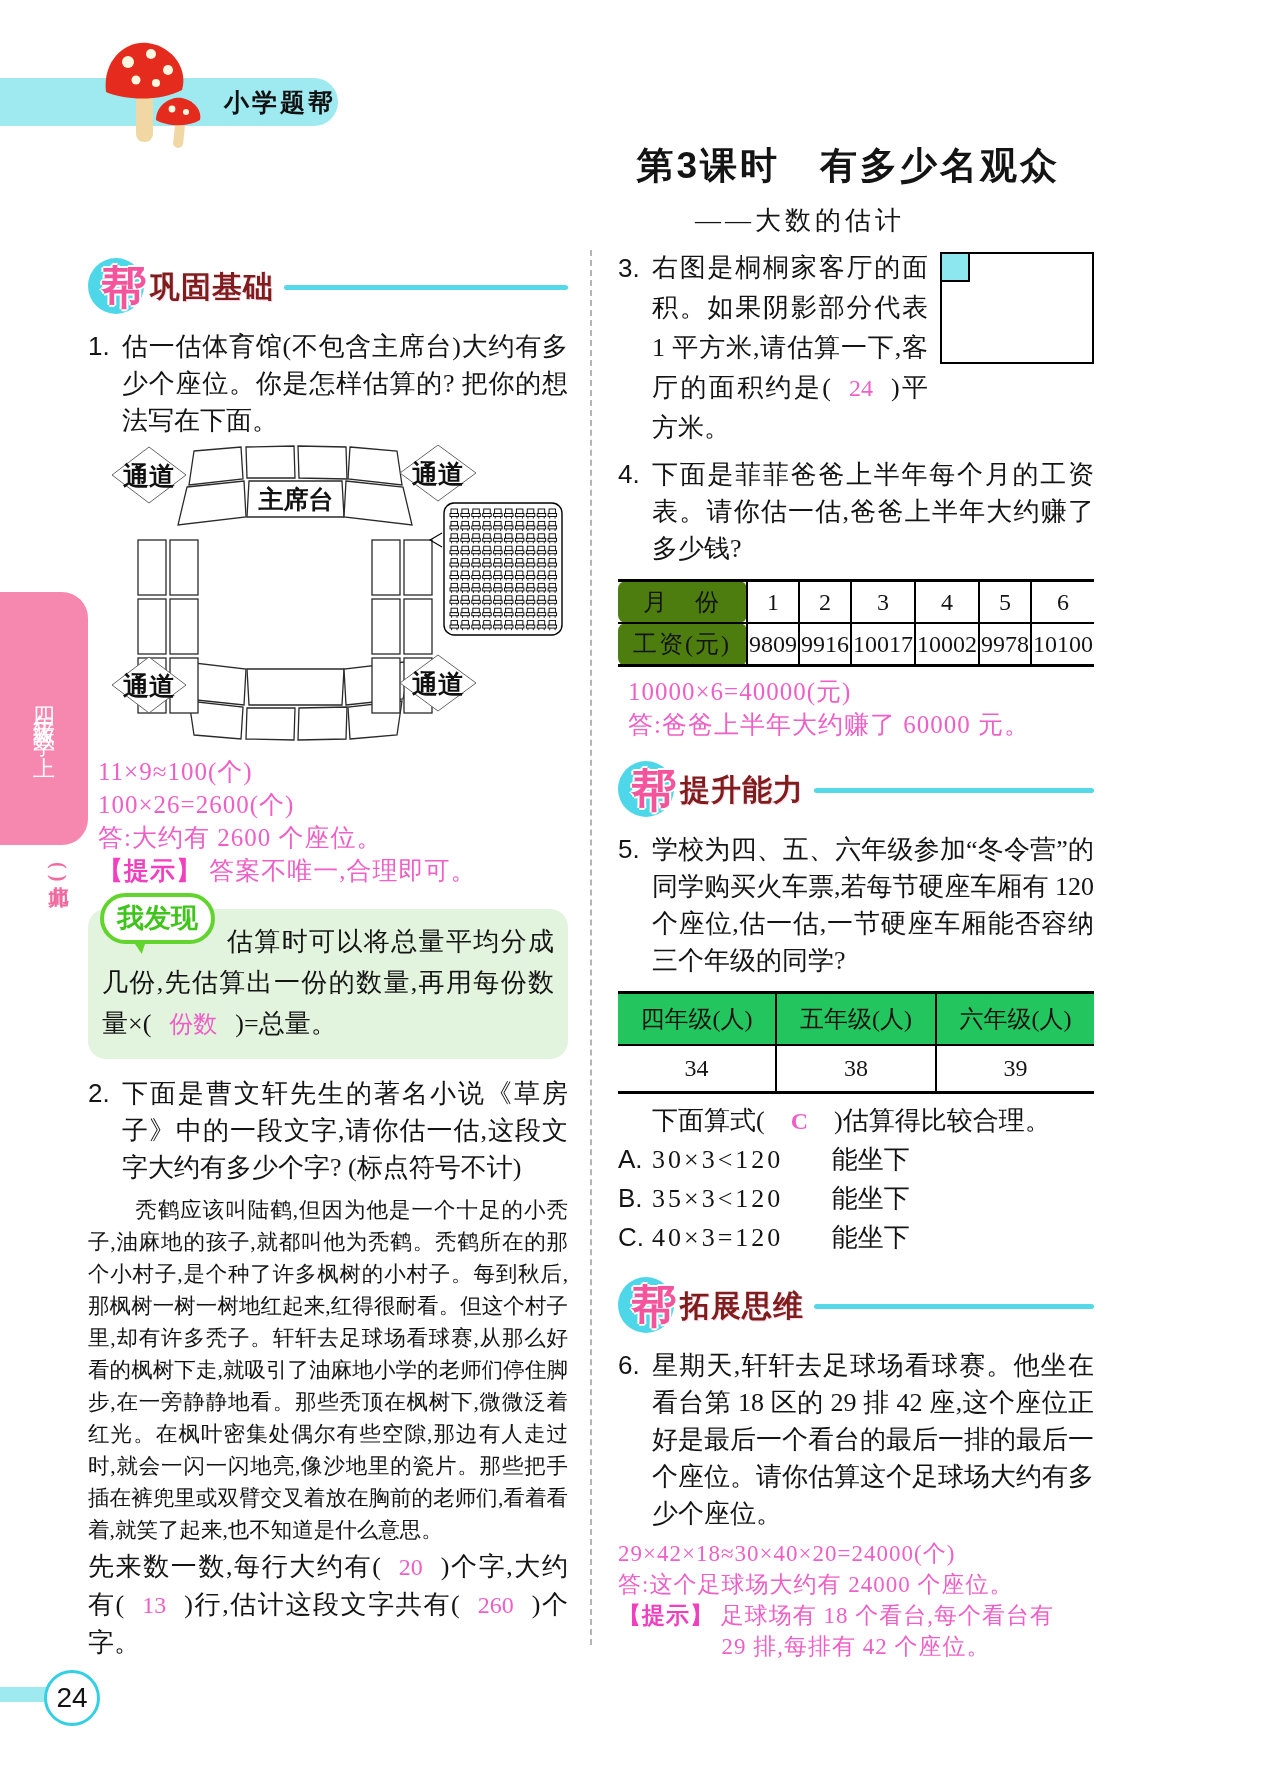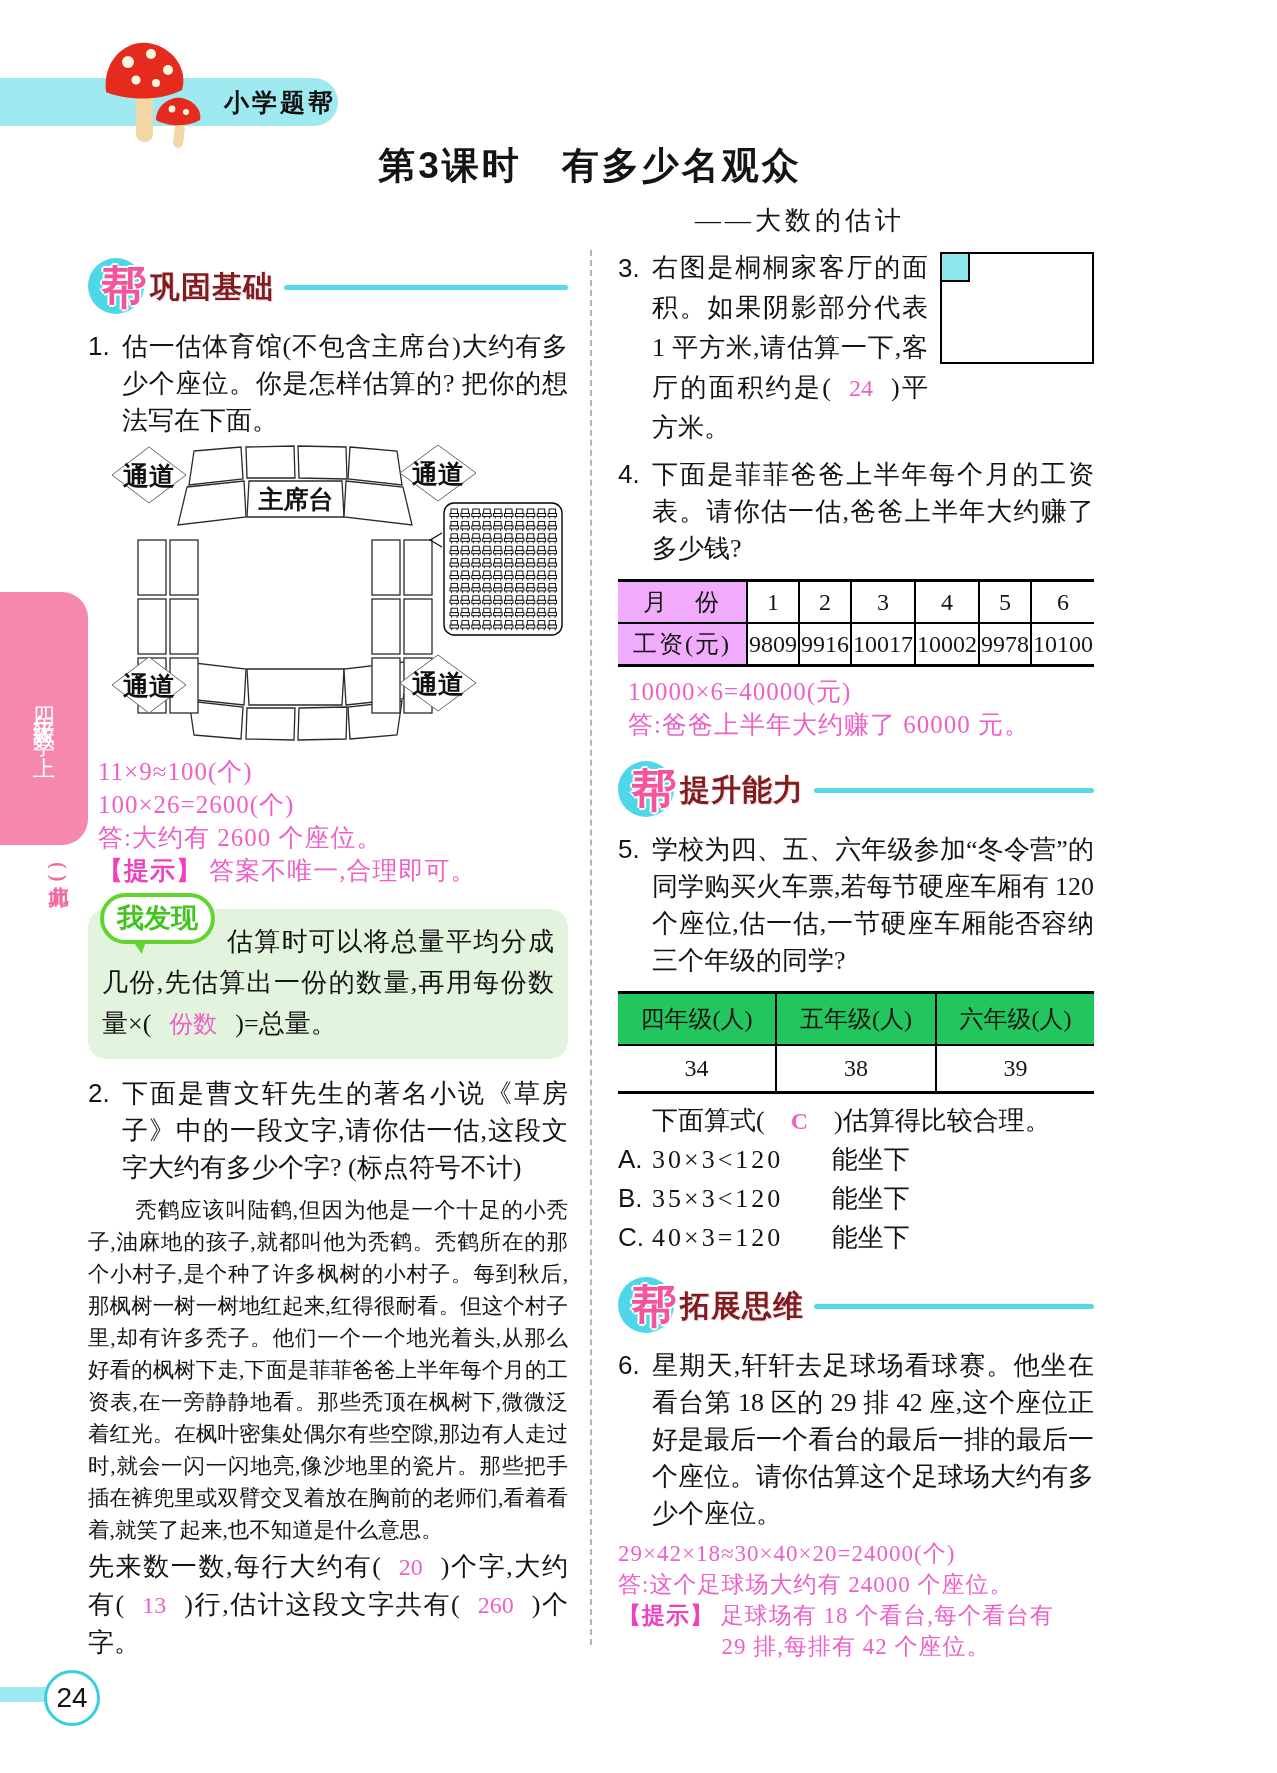--- a/index.html
+++ b/index.html
@@ -6,21 +6,21 @@
   .page{position:relative;width:1112px;height:1773px;background:#fff;overflow:hidden;
         font-family:"Liberation Serif","DejaVu Serif",serif;color:#141414;}
 
   
   .brand-banner{position:absolute;left:0;top:78px;width:338px;height:48px;
                 background:#9fe9f1;border-radius:0 26px 26px 0;}
   .mushroom-logo{position:absolute;left:98px;top:36px;width:112px;height:118px;}
   .brand-text{position:absolute;left:224px;top:86px;font-family:"Liberation Sans",sans-serif;
               font-weight:bold;font-size:25px;letter-spacing:3px;color:#111;}
 
-  .title-main{position:absolute;left:120px;top:141px;width:940px;text-align:center;
+  .title-main{position:absolute;left:120px;top:141px;width:940px;text-align:right;
               font-family:"Liberation Sans",sans-serif;font-weight:bold;font-size:37px;letter-spacing:3px;}
   .title-sub{position:absolute;left:600px;top:203px;width:400px;text-align:center;
              font-size:26px;letter-spacing:4px;}
 
   
   .side-tab{position:absolute;left:0;top:592px;width:88px;height:253px;background:#f687ae;
             border-radius:0 26px 26px 0;display:flex;align-items:center;justify-content:center;}
   .side-tab span{writing-mode:vertical-rl;color:#fff;font-family:"Liberation Sans",sans-serif;
                  font-size:22px;letter-spacing:7px;}
   .side-edition{position:absolute;left:46px;top:862px;writing-mode:vertical-rl;color:#f0699f;
@@ -75,21 +75,21 @@
   
   .room{float:right;width:150px;height:108px;border:2px solid #000;margin:4px 0 8px 12px;position:relative;}
   .room .unit{position:absolute;left:-2px;top:-2px;width:26px;height:26px;background:#8ce7ee;border:2px solid #000;}
 
   
   table.book{width:100%;border-collapse:collapse;border-top:3.5px solid #000;border-bottom:3.5px solid #000;
              text-align:center;margin:12px 0 8px;}
   table.book td{border:2px solid #000;border-left:none;border-right:none;}
   table.book td + td{border-left:2px solid #000;}
   .wage td{font-size:24px;padding:4px 1px;}
-  .wage .rowlab{background:#f0abfc;width:152px;letter-spacing:2px;}
+  .wage .rowlab{background:#4d7c0f;width:152px;letter-spacing:2px;border-radius:8px;}
   .grade td{font-size:24px;padding:9px 2px;}
   .grade tr.h td{background:#22c55e;}
 
   .opt{position:relative;padding-left:34px;font-size:26px;line-height:39px;}
   .opt .opt-label{position:absolute;left:0;font-family:"Liberation Sans",sans-serif;}
   .opt .opt-expr{letter-spacing:3px;}
   .opt .opt-note{margin-left:42px;}
   .qline{font-size:26px;line-height:38px;padding-left:34px;}
 
   .ans-sm{color:#ee5fc7;font-size:23px;line-height:31px;letter-spacing:1px;}
@@ -309,21 +309,21 @@
     <div class="discover">
       <span class="discover-bubble">我发现</span>
       <span>估算时可以将总量平均分成几份,先估算出一份的数量,再用每份数量×(</span><span class="blank">份数</span><span>)=总量。</span>
     </div>
 
     <div class="prob" style="margin-top:16px;">
       <span class="pnum">2.</span>
       <span>下面是曹文轩先生的著名小说《草房子》中的一段文字,请你估一估,这段文字大约有多少个字? (标点符号不计)</span>
     </div>
 
-    <div class="passage">秃鹤应该叫陆鹤,但因为他是一个十足的小秃子,油麻地的孩子,就都叫他为秃鹤。秃鹤所在的那个小村子,是个种了许多枫树的小村子。每到秋后,那枫树一树一树地红起来,红得很耐看。但这个村子里,却有许多秃子。他们一个一个地光着头,从那么好看的枫树下走,下面是菲菲爸爸上半年每个月的工资表,在一旁静静地看。那些秃顶在枫树下,微微泛着红光。在枫叶密集处偶尔有些空隙,那边有人走过时,就会一闪一闪地亮,像沙地里的瓷片。那些把手插在裤兜里或双臂交叉着放在胸前的老师们,看着看着,就笑了起来,也不知道是什么意思。</div>
+    <div class="passage">秃鹤应该叫陆鹤,但因为他是一个十足的小秃子,油麻地的孩子,就都叫他为秃鹤。秃鹤所在的那个小村子,是个种了许多枫树的小村子。每到秋后,那枫树一树一树地红起来,红得很耐看。但这个村子里,却有许多秃子。轩轩去足球场看球赛,从那么好看的枫树下走,就吸引了油麻地小学的老师们停住脚步,在一旁静静地看。那些秃顶在枫树下,微微泛着红光。在枫叶密集处偶尔有些空隙,那边有人走过时,就会一闪一闪地亮,像沙地里的瓷片。那些把手插在裤兜里或双臂交叉着放在胸前的老师们,看着看着,就笑了起来,也不知道是什么意思。</div>
 
     <div class="countline">
       <span>先来数一数,每行大约有(</span><span class="blank">20</span><span>)个字,大约有(</span><span class="blank">13</span><span>)行,估计这段文字共有(</span><span class="blank">260</span><span>)个字。</span>
     </div>
   </div>
 
   <div class="col-right">
 
     <div class="prob" style="line-height:40px;">
       <span class="pnum">3.</span>

